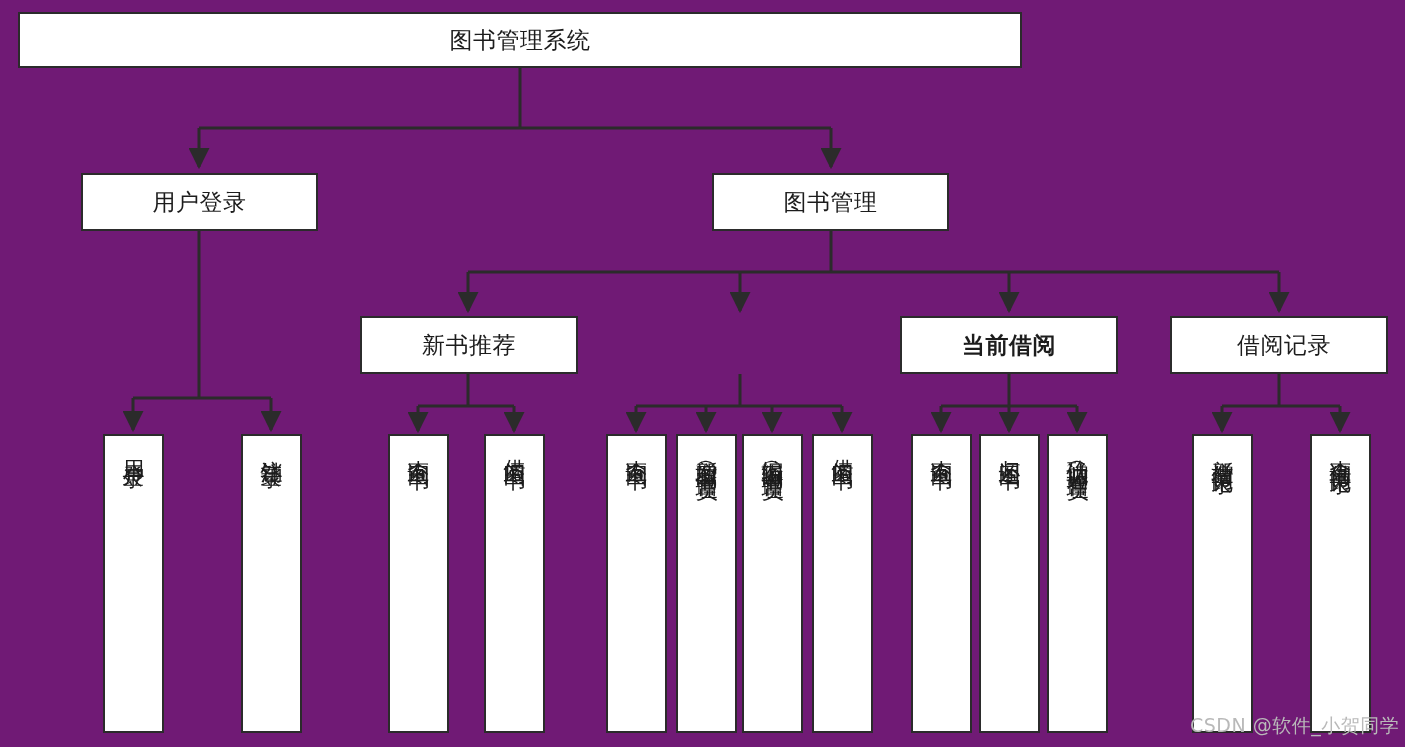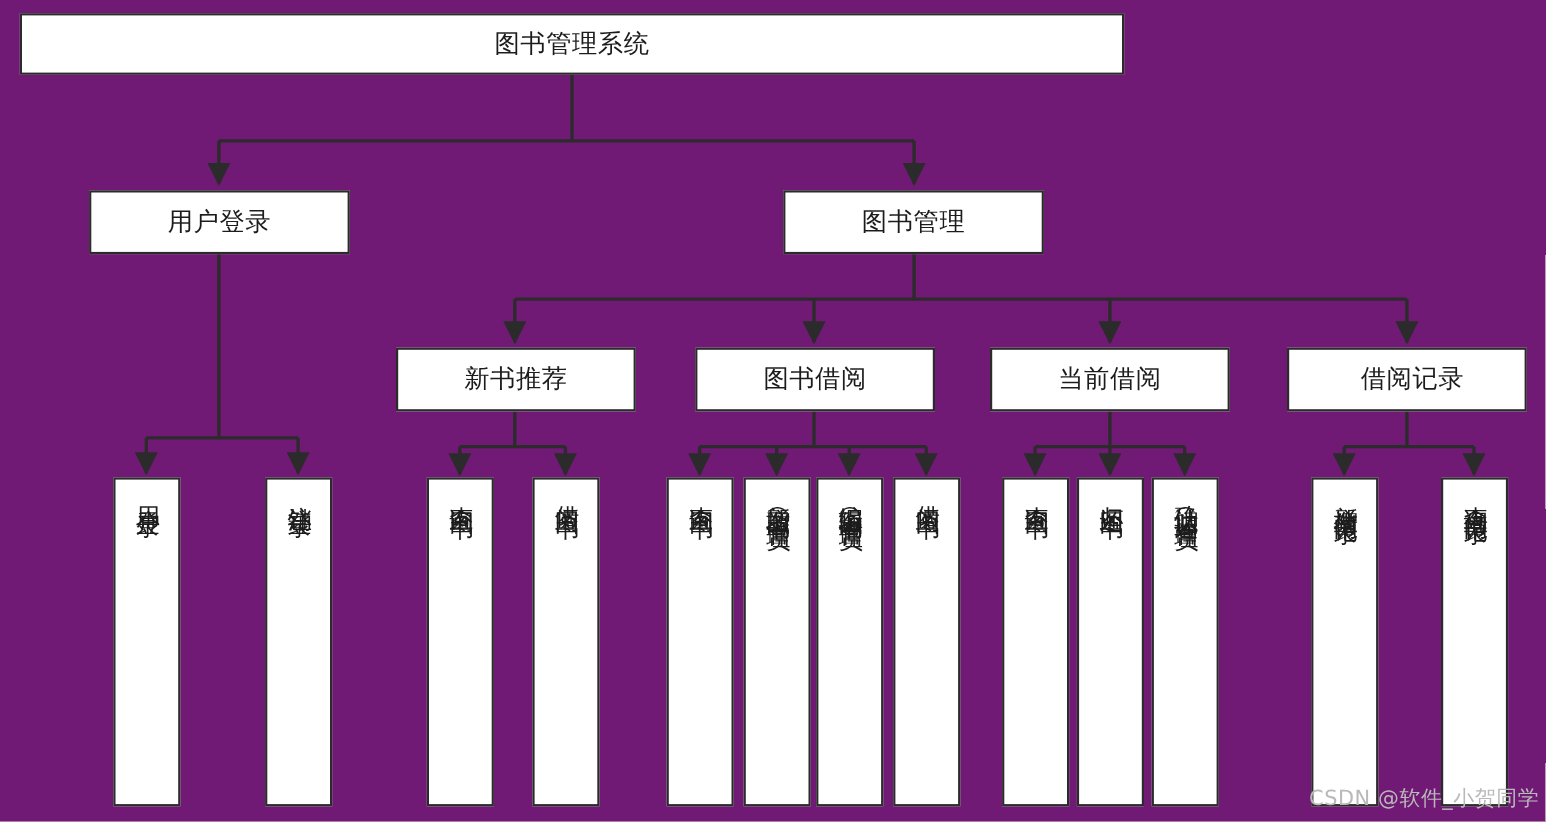--- a/index.html
+++ b/index.html
@@ -135,25 +135,22 @@
   </div>
 
   <div class="node horiz" style="left:360px; top:316px; width:218px; height:58px;">
     <span class="node-label">新书推荐</span>
   </div>
 
   <div class="node horiz" style="left:712px; top:173px; width:237px; height:58px;">
     <span class="node-label">图书管理</span>
   </div>
 
-  <div class="node horiz" style="left:632px; top:316px; width:218px; height:58px;">
-    <span class="node-label">图书借阅</span>
-  </div>
-
-  <div class="node horiz" style="left:900px; top:316px; width:218px; height:58px;">
+
+  <div class="node horiz" style="left:900px; top:316px; width:218px; height:58px;font-weight:bold;">
     <span class="node-label">当前借阅</span>
   </div>
 
   <div class="node horiz" style="left:1170px; top:316px; width:218px; height:58px;padding-left:10px;">
     <span class="node-label">借阅记录</span>
   </div>
 
   <div class="node vert" style="left:103px; top:434px; width:61px; height:299px;">
     <span class="node-label">用户登录</span>
   </div>

